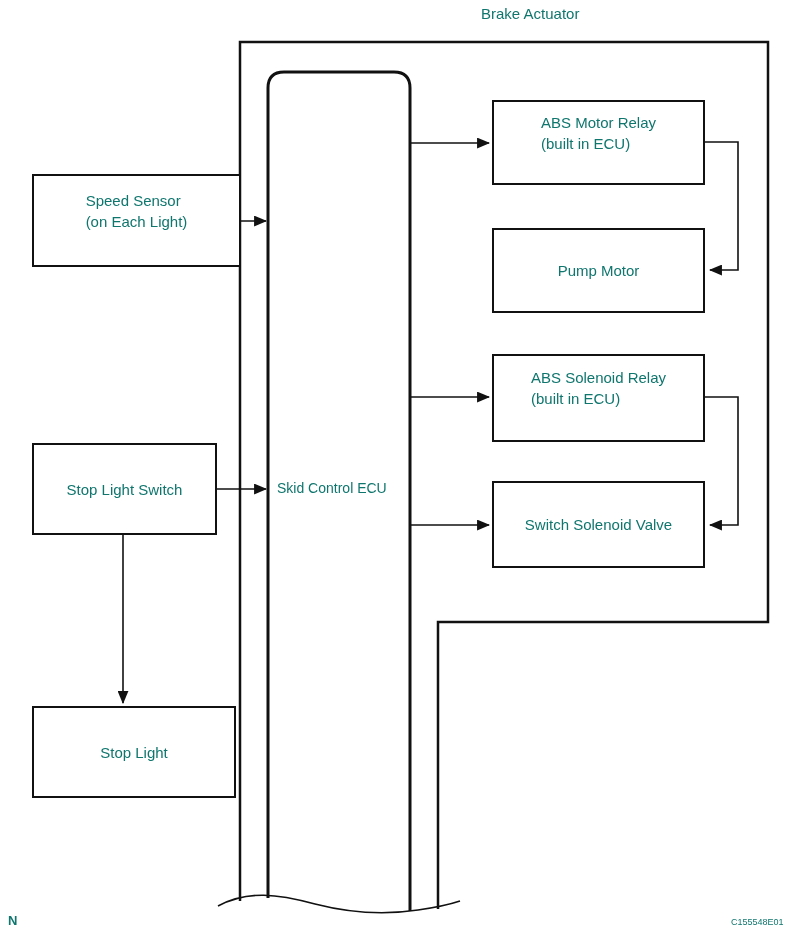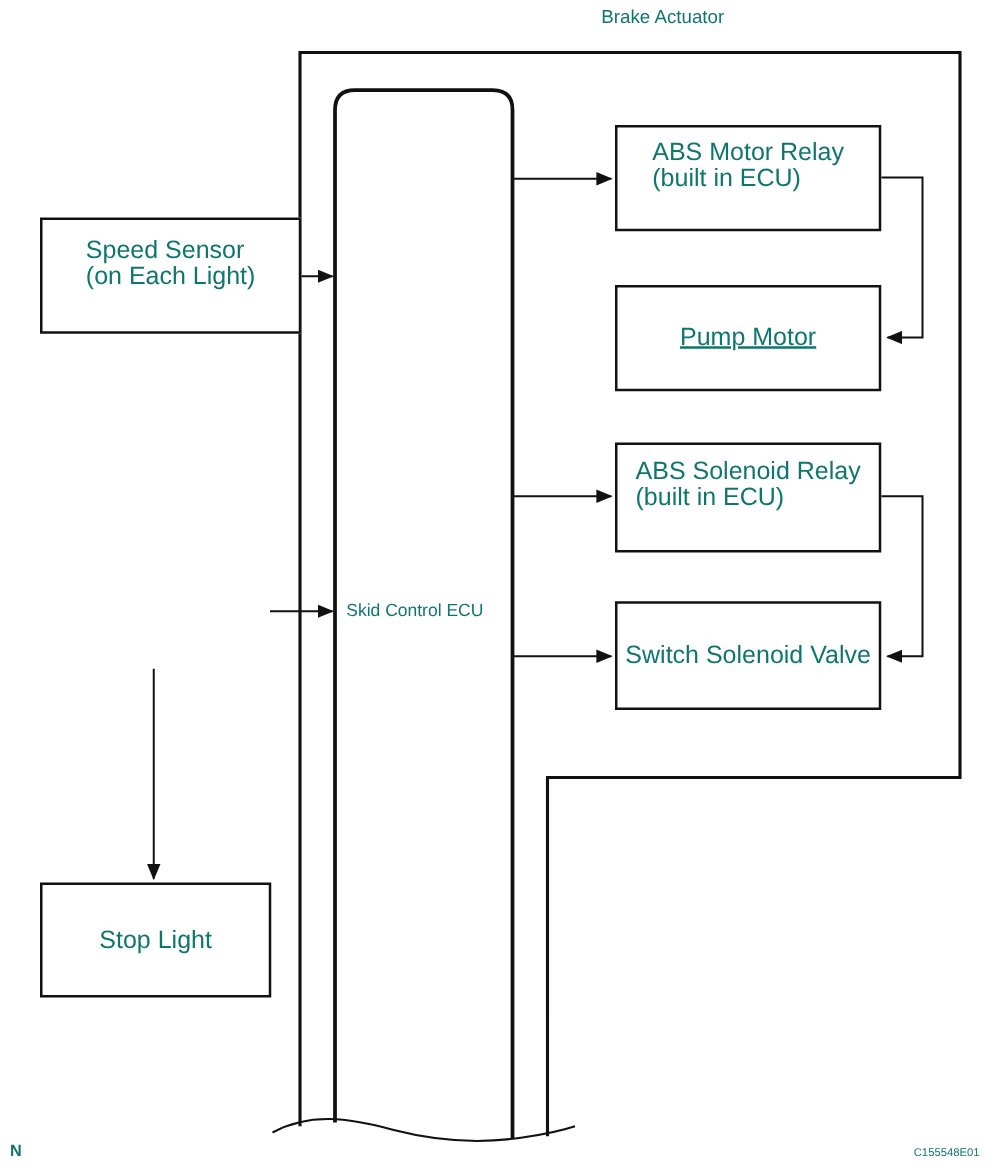--- a/index.html
+++ b/index.html
@@ -5,21 +5,21 @@
   html,body{margin:0;padding:0;background:#ffffff;}
   .canvas{
     position:relative;width:792px;height:939px;background:#ffffff;
     font-family:"Liberation Sans",sans-serif;color:#0f766e;overflow:hidden;
   }
   .diagram-svg{position:absolute;left:0;top:0;z-index:1;}
   .box{
     position:absolute;z-index:2;box-sizing:border-box;
     border:2px solid #111111;background:#ffffff;
     display:flex;align-items:center;justify-content:center;
-    font-size:20px;line-height:21px;
+    font-size:15px;line-height:21px;
   }
   .box .block{text-align:left;}
   .box .block span{display:block;}
   .box.two-line .block{transform:translateY(-10px);}
   .floating-label{
     position:absolute;z-index:2;font-size:14px;line-height:20px;white-space:nowrap;
   }
   .diagram-title{position:absolute;z-index:2;left:481px;top:5px;font-size:15px;white-space:nowrap;}
   .page-mark{position:absolute;z-index:2;left:8px;top:913px;font-size:13px;font-weight:bold;}
   .figure-code{position:absolute;z-index:2;left:731px;top:917px;font-size:9px;font-weight:normal;letter-spacing:0px;}
@@ -54,35 +54,38 @@
 
   <div class="diagram-title">Brake Actuator</div>
 
   <div class="box two-line" style="left:32px;top:174px;width:209px;height:93px;">
     <div class="block">
       <span>Speed Sensor</span>
       <span>(on Each Light)</span>
     </div>
   </div>
 
+  <div class="box" style="left:32px;top:443px;width:185px;height:92px;">
+    <div class="block">Stop Light Switch</div>
+  </div>
 
-  <div class="box" style="left:32px;top:706px;width:185px;height:92px;">
+  <div class="box" style="left:32px;top:706px;width:204px;height:92px;">
     <div class="block">Stop Light</div>
   </div>
 
   <div class="floating-label" style="left:277px;top:478px;">Skid Control ECU</div>
 
   <div class="box two-line" style="left:492px;top:100px;width:213px;height:85px;">
     <div class="block">
       <span>ABS Motor Relay</span>
       <span>(built in ECU)</span>
     </div>
   </div>
 
-  <div class="box" style="left:492px;top:228px;width:213px;height:85px;text-decoration:underline;">
+  <div class="box" style="left:492px;top:228px;width:213px;height:85px;">
     <div class="block">Pump Motor</div>
   </div>
 
   <div class="box two-line" style="left:492px;top:354px;width:213px;height:88px;">
     <div class="block">
       <span>ABS Solenoid Relay</span>
       <span>(built in ECU)</span>
     </div>
   </div>
 

